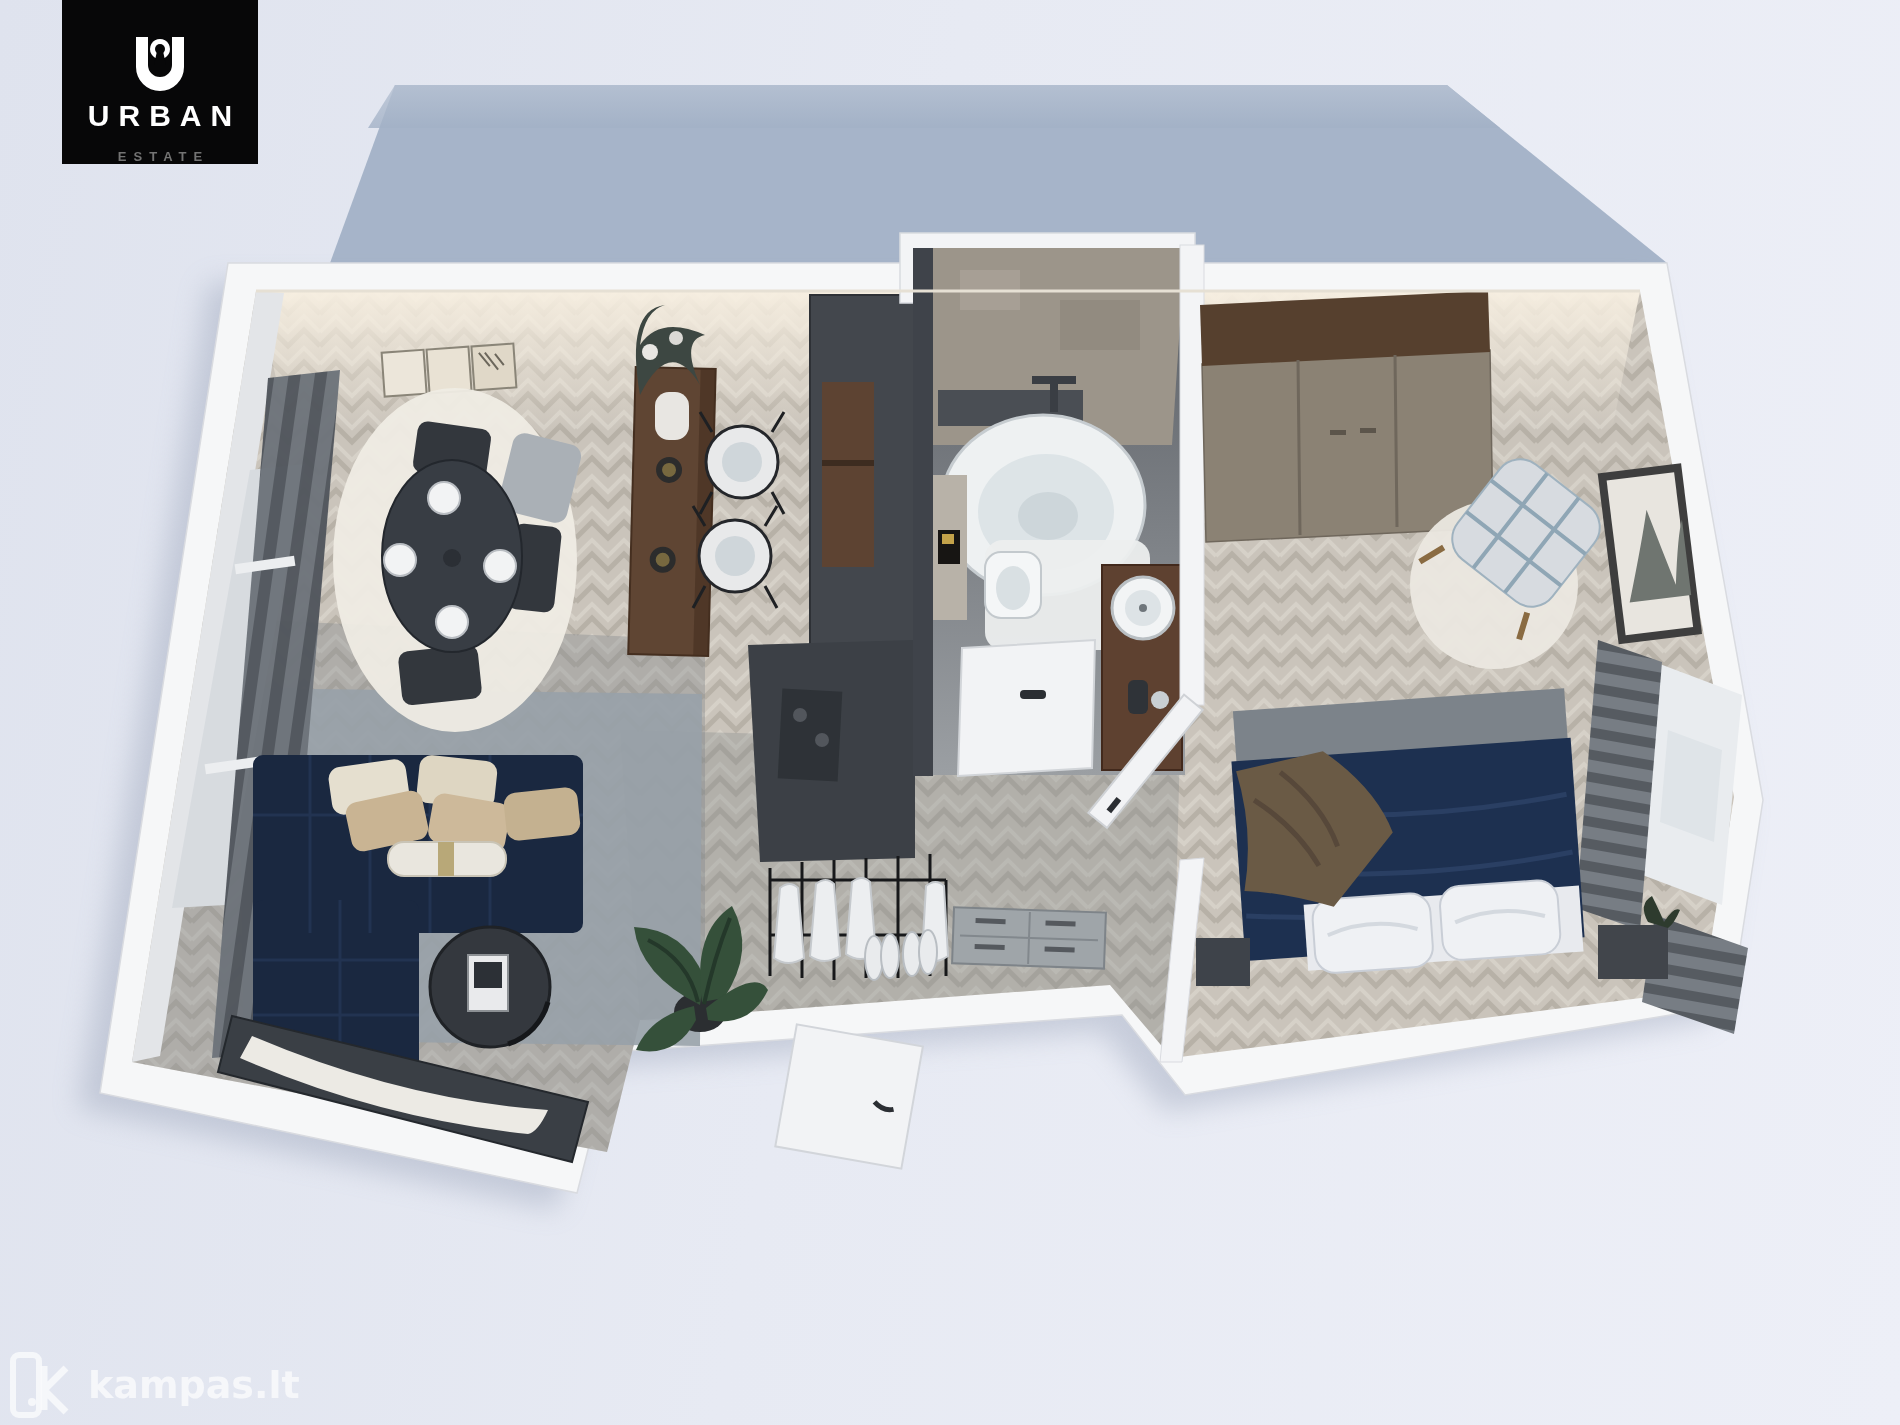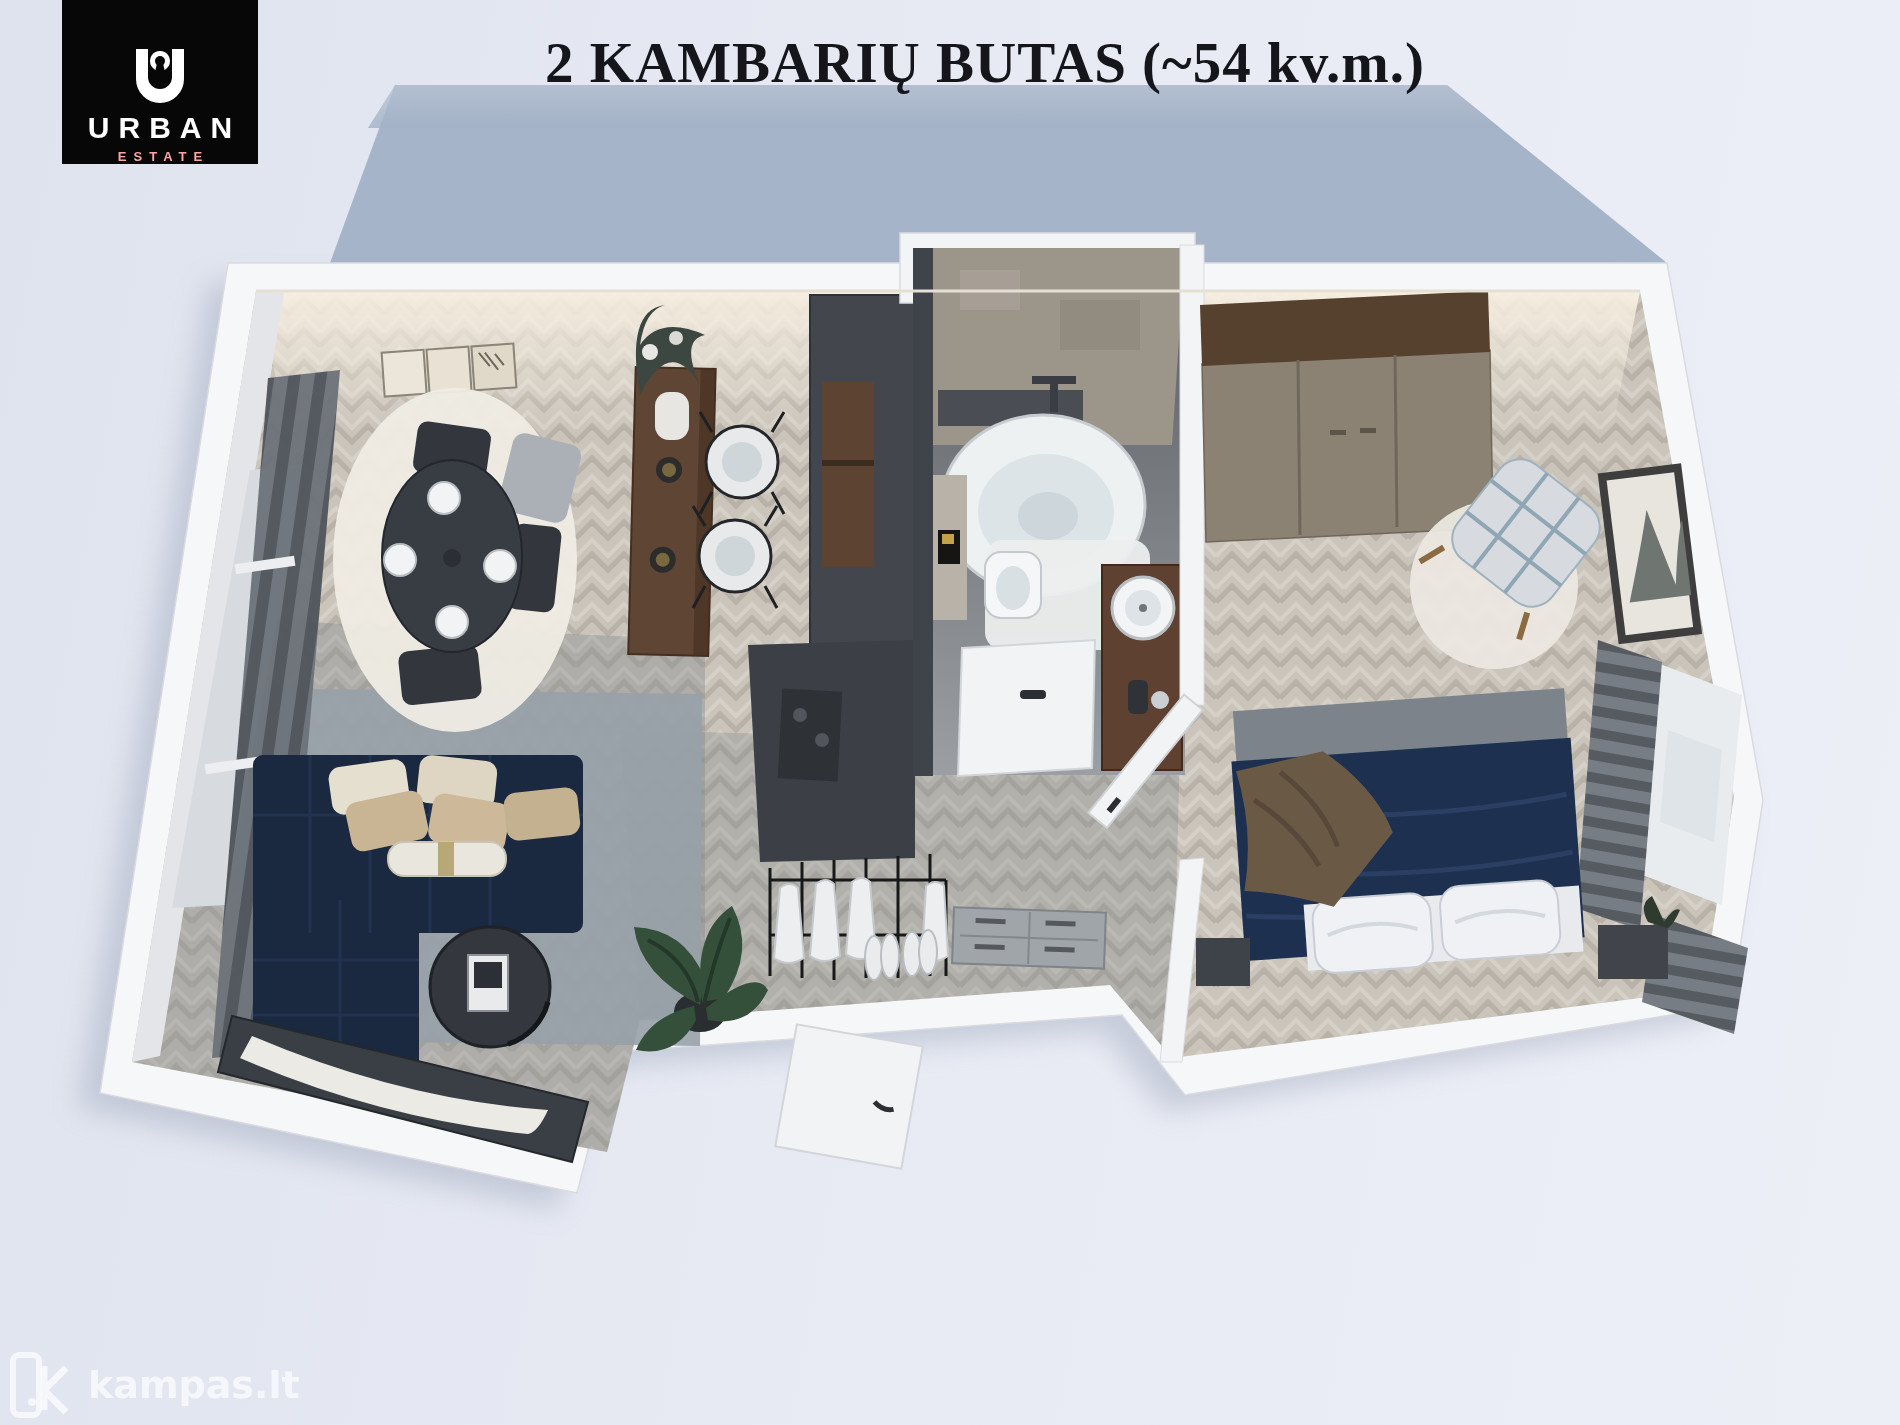--- a/index.html
+++ b/index.html
@@ -4,21 +4,21 @@
 <style>
   html,body{margin:0;padding:0;background:#e7eaf3;}
   .page{position:relative;width:1900px;height:1425px;overflow:hidden;
         background:linear-gradient(100deg,#dfe3ee 0%,#e7eaf3 45%,#edeff7 100%);
         font-family:"Liberation Sans",sans-serif;}
   .plan-svg{position:absolute;left:0;top:0;}
   
   .logo{position:absolute;left:62px;top:0;width:196px;height:164px;background:#070708;
         display:flex;flex-direction:column;align-items:center;justify-content:flex-end;}
   .logo .brand-top{color:#fff;font-weight:bold;font-size:30px;letter-spacing:9px;margin-top:6px;text-indent:9px;}
-  .logo .brand-bottom{color:#fca5a5;font-weight:bold;font-size:13px;letter-spacing:7px;margin-top:4px;text-indent:7px;}
+  .logo .brand-bottom{color:#737373;font-weight:bold;font-size:13px;letter-spacing:7px;margin-top:16px;text-indent:7px;}
   .logo svg{margin-top:16px;}
   
   .title{position:absolute;left:460px;top:30px;width:1050px;text-align:center;
          font-family:"Liberation Serif",serif;font-weight:bold;font-size:57px;
          color:#14161b;letter-spacing:1px;white-space:nowrap;}
   
   .watermark{position:absolute;left:10px;top:1352px;display:flex;align-items:center;opacity:.8;}
   .watermark .wm-text{color:#fff;font-family:"DejaVu Sans",sans-serif;font-weight:bold;
          font-size:38px;margin-left:14px;opacity:.85;}
 </style>
@@ -300,21 +300,20 @@
   <svg width="52" height="56" viewBox="0 0 52 56">
     <path d="M2,0 h48 v30 a24,24 0 0 1 -48,0 z M14,0 v28 a12,12 0 0 0 24,0 V0 z" fill="#fff" fill-rule="evenodd"></path>
     <path d="M26,2 m0,0 a10,10 0 1 0 0.001,0 z" fill="#fff"></path>
     <circle cx="26" cy="12" r="5" fill="#070708"></circle>
     <path d="M23,14 l-3,14 h12 l-3,-14 z" fill="#070708"></path>
   </svg>
   <div class="brand-top">URBAN</div>
   <div class="brand-bottom">ESTATE</div>
 </div>
 
-<div class="title">2 KAMBARIŲ BUTAS (~54 kv.m.)</div>
 
 <div class="watermark">
   <svg width="64" height="66" viewBox="0 0 64 66">
     <rect x="3" y="3" width="26" height="60" rx="6" fill="none" stroke="#fff" stroke-width="6" opacity="0.85"></rect>
     <path d="M34,14 v44 M34,38 l22,-22 M34,38 l22,22" stroke="#fff" stroke-width="7" fill="none" opacity="0.85"></path>
     <circle cx="22" cy="50" r="4" fill="#fff" opacity="0.85"></circle>
   </svg>
   <span class="wm-text">kampas.lt</span>
 </div>
 

